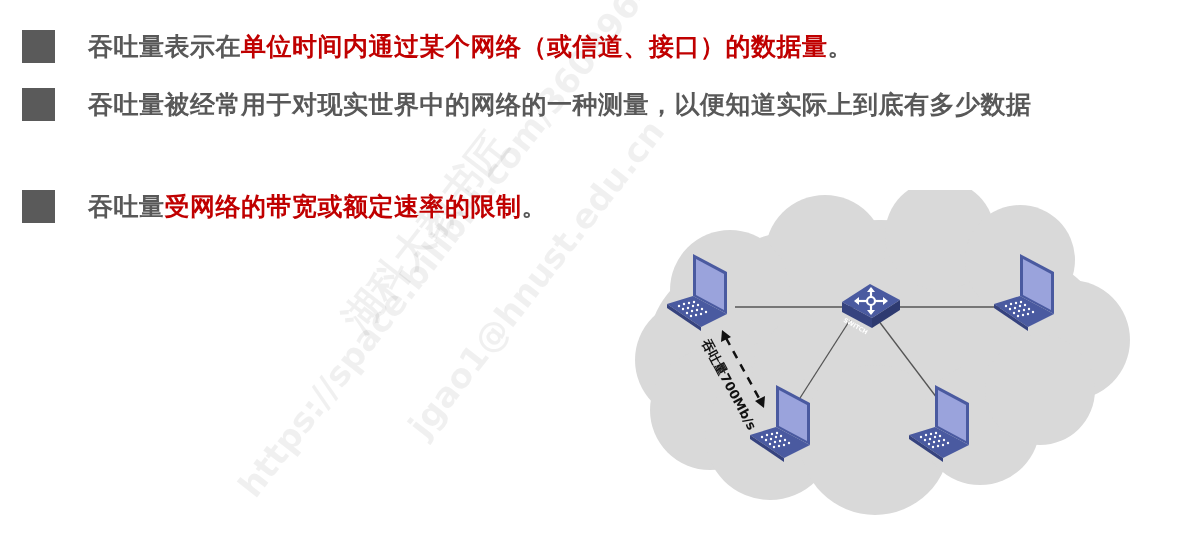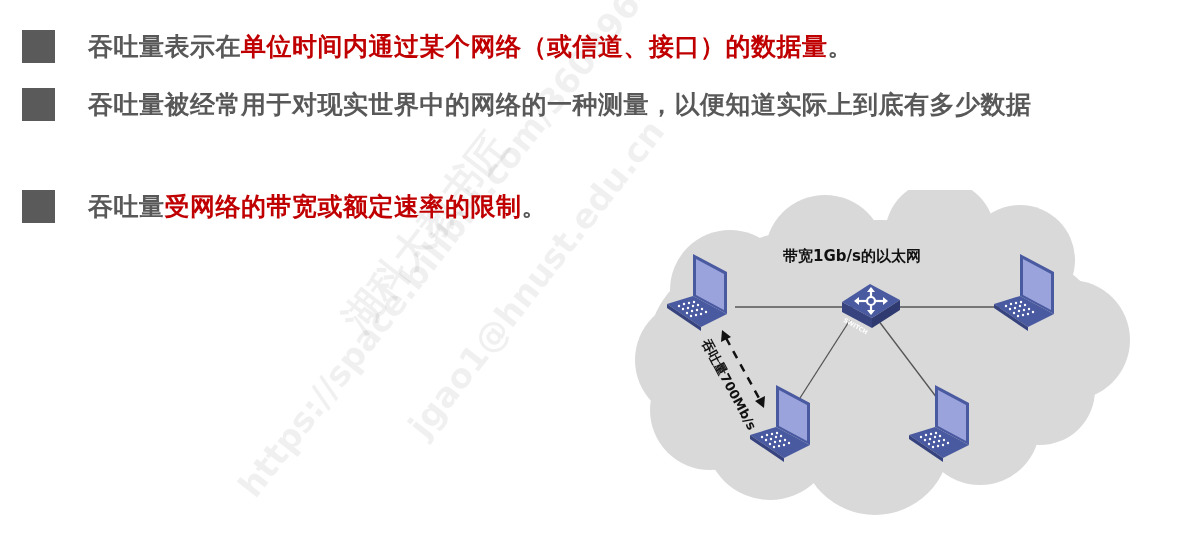--- a/index.html
+++ b/index.html
@@ -175,21 +175,20 @@
     </g>
     <g fill="#ffffff">
       <polygon points="31,5 27,10 35,10"></polygon>
       <polygon points="31,33 27,28 35,28"></polygon>
       <polygon points="14,19 19,15 19,23"></polygon>
       <polygon points="48,19 43,15 43,23"></polygon>
     </g>
   </svg>
   <div style="position:absolute;left:236px;top:126px;font-size:6px;font-weight:bold;color:#fff;transform:rotate(30deg);transform-origin:left top;">SWITCH</div>
 
-  <div class="diagram-label" style="left:173px;top:57px;">带宽1Gb/s的以太网</div>
 
   <svg style="position:absolute;left:108px;top:138px;" width="50" height="82" viewBox="0 0 50 82">
     <line x1="8" y1="10" x2="42" y2="72" stroke="#111" stroke-width="2.5" stroke-dasharray="8,7"></line>
     <polygon points="4,2 3,14 13,9" fill="#111"></polygon>
     <polygon points="46,80 47,68 37,73" fill="#111"></polygon>
   </svg>
   <div class="diagram-label" style="left:103px;top:146px;font-size:13px;transform:rotate(62deg);transform-origin:left top;">吞吐量700Mb/s</div>
 </div>
 
 </body></html>

